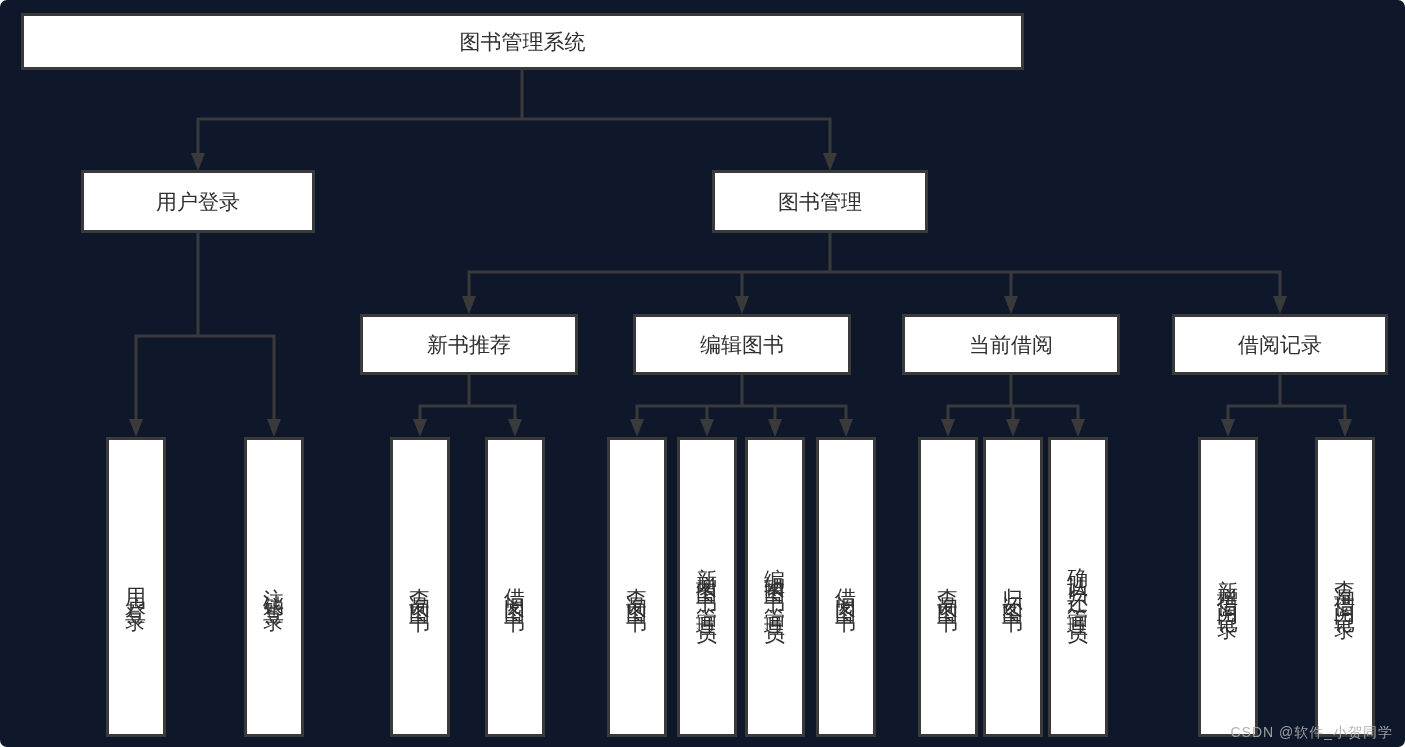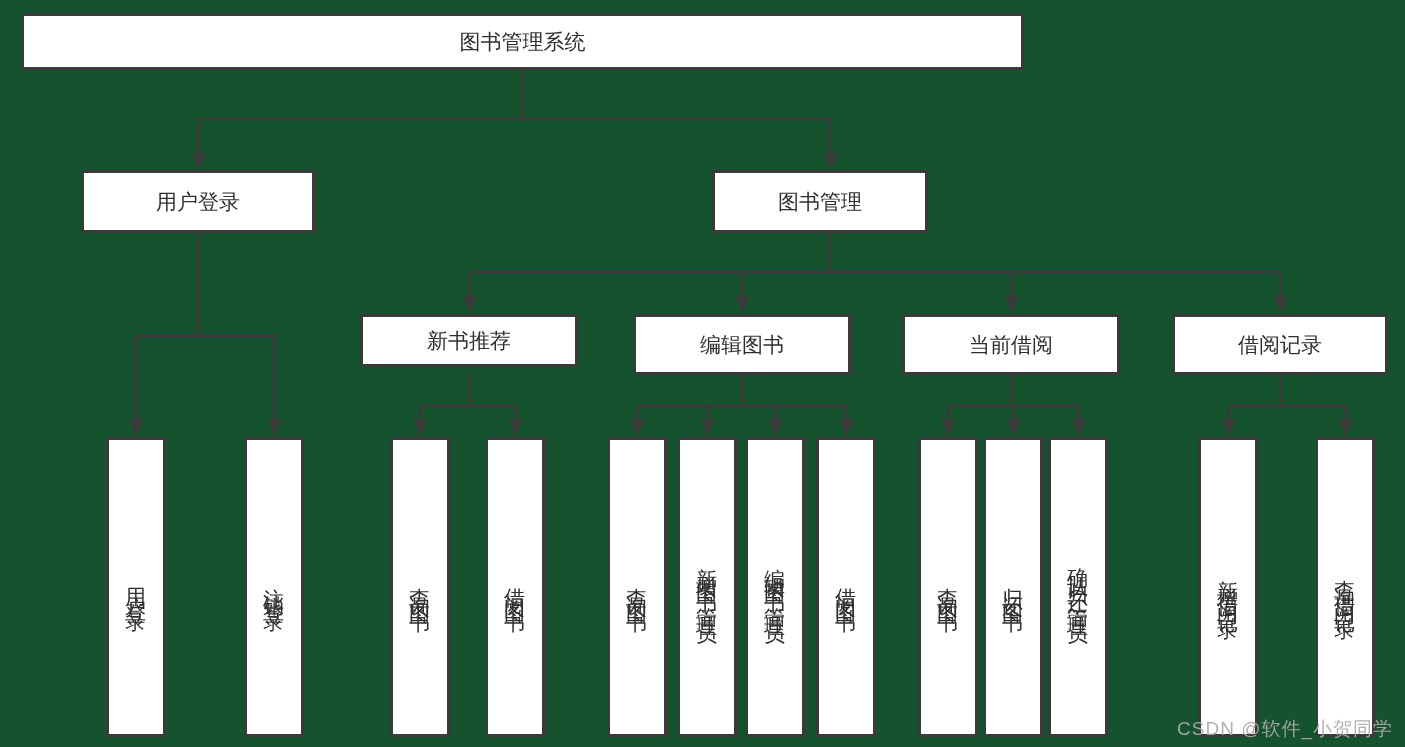--- a/index.html
+++ b/index.html
@@ -4,23 +4,24 @@
 <style>
   html, body {
     margin: 0;
     padding: 0;
     background: #ffffff;
   }
   #stage {
     position: relative;
     width: 1405px;
     height: 747px;
-    background: #14532d;
+    background: #0f172a;
     font-family: "Liberation Sans", sans-serif;
     overflow: hidden;
+    border-radius: 7px;
   }
   #wires {
     position: absolute;
     left: 0;
     top: 0;
     width: 1405px;
     height: 747px;
     z-index: 1;
   }
   .node {
@@ -40,21 +41,21 @@
   .leaf {
     writing-mode: vertical-rl;
     text-orientation: mixed;
     letter-spacing: 8px;
     white-space: normal;
   }
   
   .n-root    { left: 21px;   top: 13px;  width: 1003px; height: 57px; }
   .n-login   { left: 81px;   top: 170px; width: 234px;  height: 63px; }
   .n-mgmt    { left: 712px;  top: 170px; width: 216px;  height: 63px; }
-  .n-newbook { left: 360px;  top: 314px; width: 218px;  height: 53px; }
+  .n-newbook { left: 360px;  top: 314px; width: 218px;  height: 61px; }
   .n-borrow  { left: 633px;  top: 314px; width: 218px;  height: 61px; }
   .n-current { left: 902px;  top: 314px; width: 218px;  height: 61px; }
   .n-records { left: 1172px; top: 314px; width: 216px;  height: 61px; }
   .leaf      { top: 437px;   width: 60px; height: 300px; }
   .lf-0  { left: 106px; }
   .lf-1  { left: 244px; }
   .lf-2  { left: 390px; }
   .lf-3  { left: 485px; }
   .lf-4  { left: 607px; }
   .lf-5  { left: 677px; }
@@ -63,21 +64,21 @@
   .lf-8  { left: 918px; }
   .lf-9  { left: 983px; }
   .lf-10 { left: 1048px; }
   .lf-11 { left: 1198px; }
   .lf-12 { left: 1315px; }
   #watermark {
     position: absolute;
     right: 12px;
     bottom: 5px;
     z-index: 3;
-    font-size: 19px;
+    font-size: 14px;
     color: #ababab;
     opacity: 0.92;
     letter-spacing: 1px;
   }
 </style>
 </head>
 <body>
 
 <div id="stage">
 

